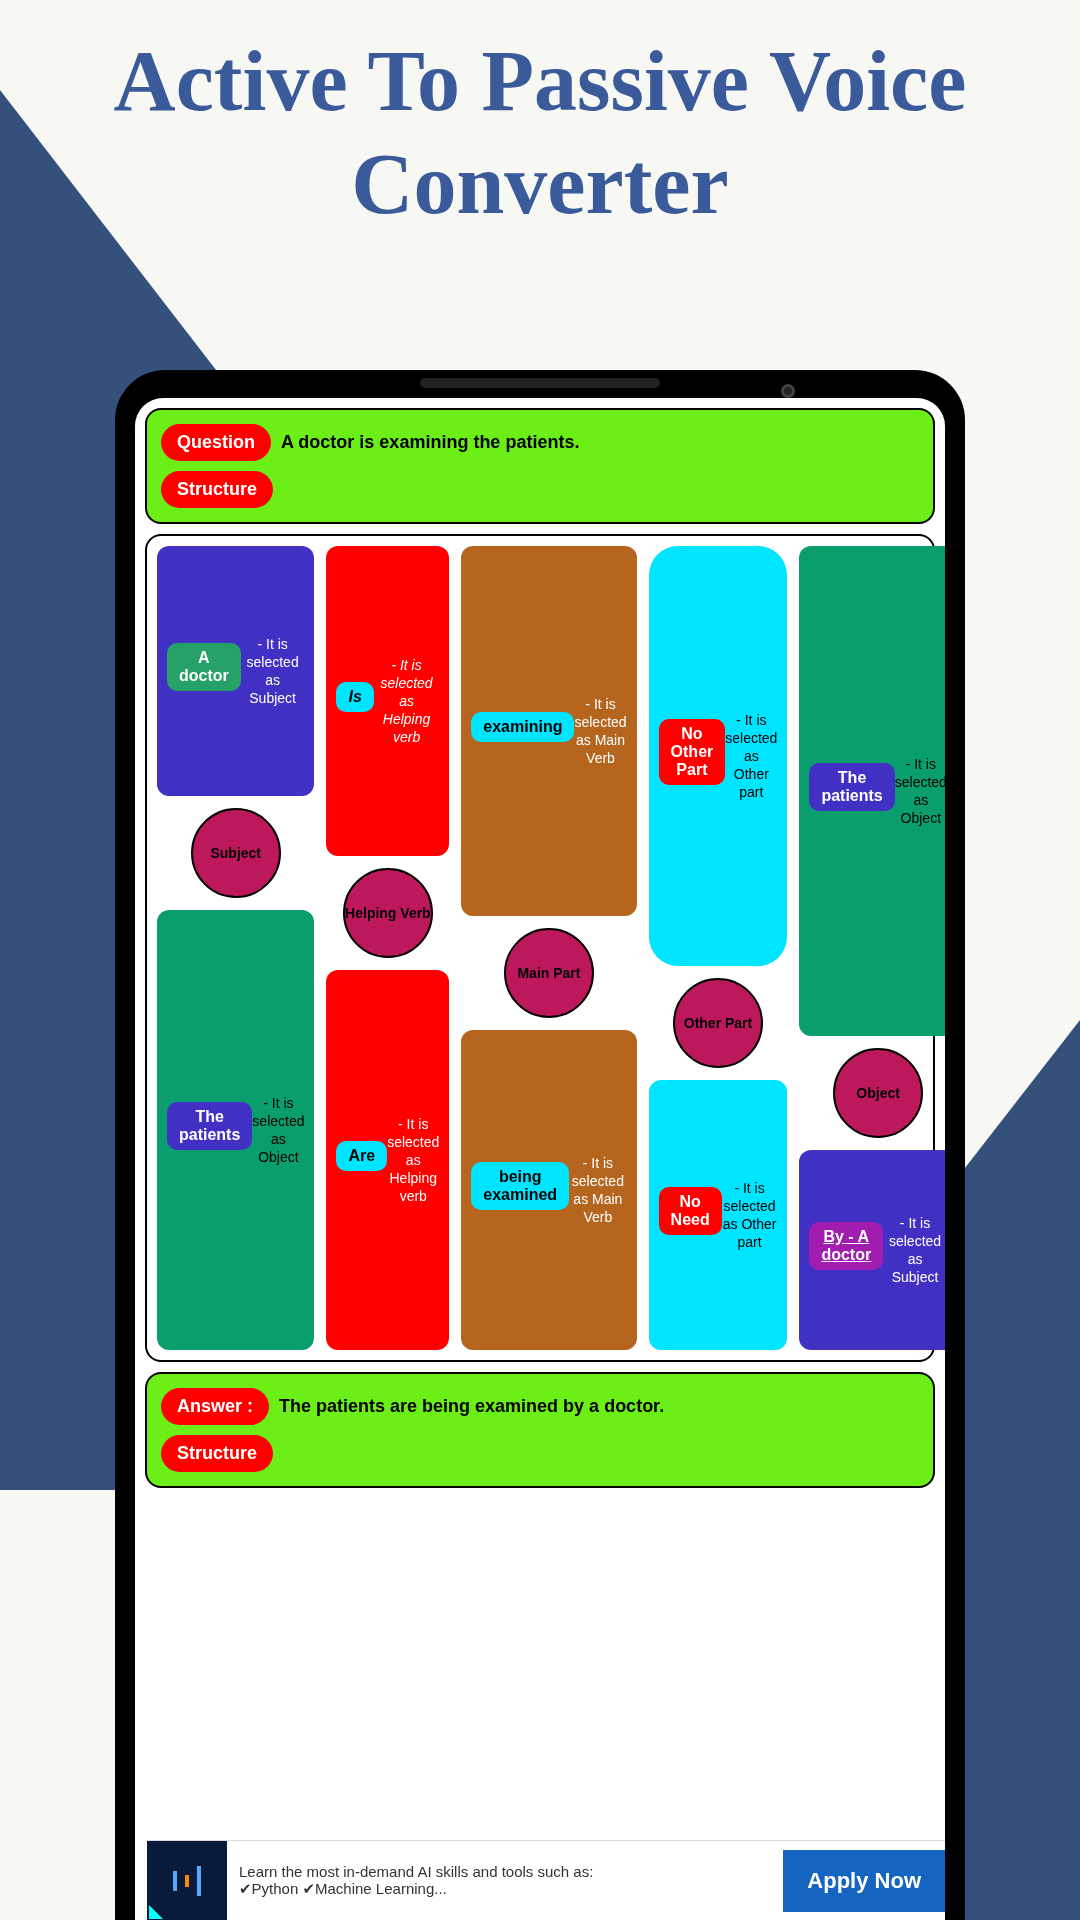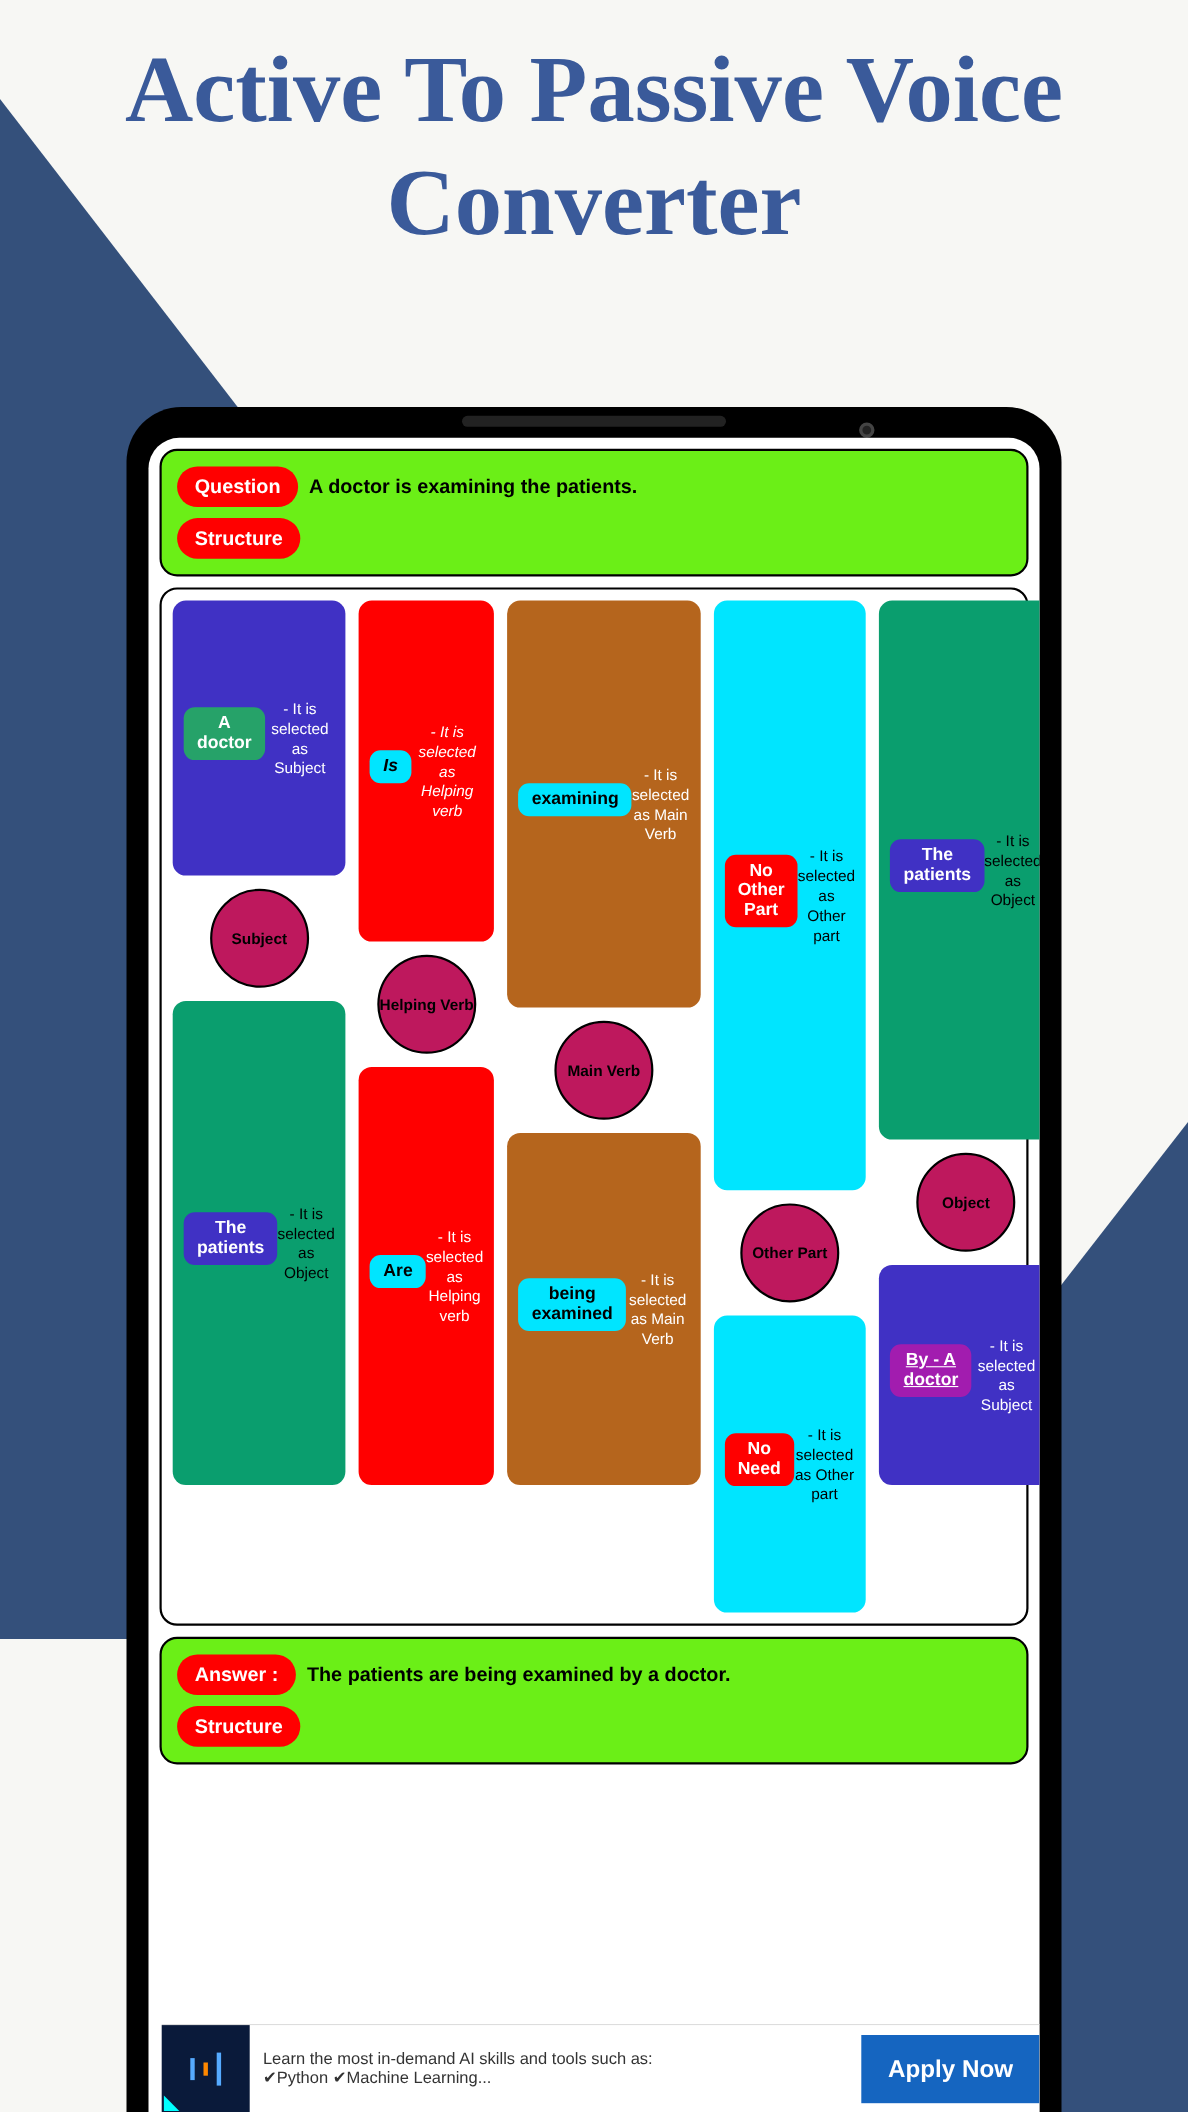--- a/index.html
+++ b/index.html
@@ -232,28 +232,28 @@
           <div class="box red" style="height: 380px;">
             <span class="lab" style="background:#00e5ff;color:#000;">Are</span>
             <span class="desc">- It is selected as Helping verb</span>
           </div>
         </div>
         <div class="col">
           <div class="box brown" style="height: 370px;">
             <span class="lab" style="background:#00e5ff;color:#000;">examining</span>
             <span class="desc">- It is selected as Main Verb</span>
           </div>
-          <div class="circle">Main Verb</div>
+          <div class="circle">Main Part</div>
           <div class="box brown" style="height: 320px;">
             <span class="lab" style="background:#00e5ff;color:#000;">being examined</span>
             <span class="desc">- It is selected as Main Verb</span>
           </div>
         </div>
         <div class="col">
-          <div class="box cyan" style="height: 536px;">
+          <div class="box cyan" style="height: 420px; border-radius: 29px;">
             <span class="lab" style="background:#f00;color:#fff;">No Other Part</span>
             <span class="desc">- It is selected as Other part</span>
           </div>
           <div class="circle">Other Part</div>
           <div class="box cyan" style="height: 270px;">
             <span class="lab" style="background:#f00;color:#fff;">No Need</span>
             <span class="desc">- It is selected as Other part</span>
           </div>
         </div>
         <div class="col">

